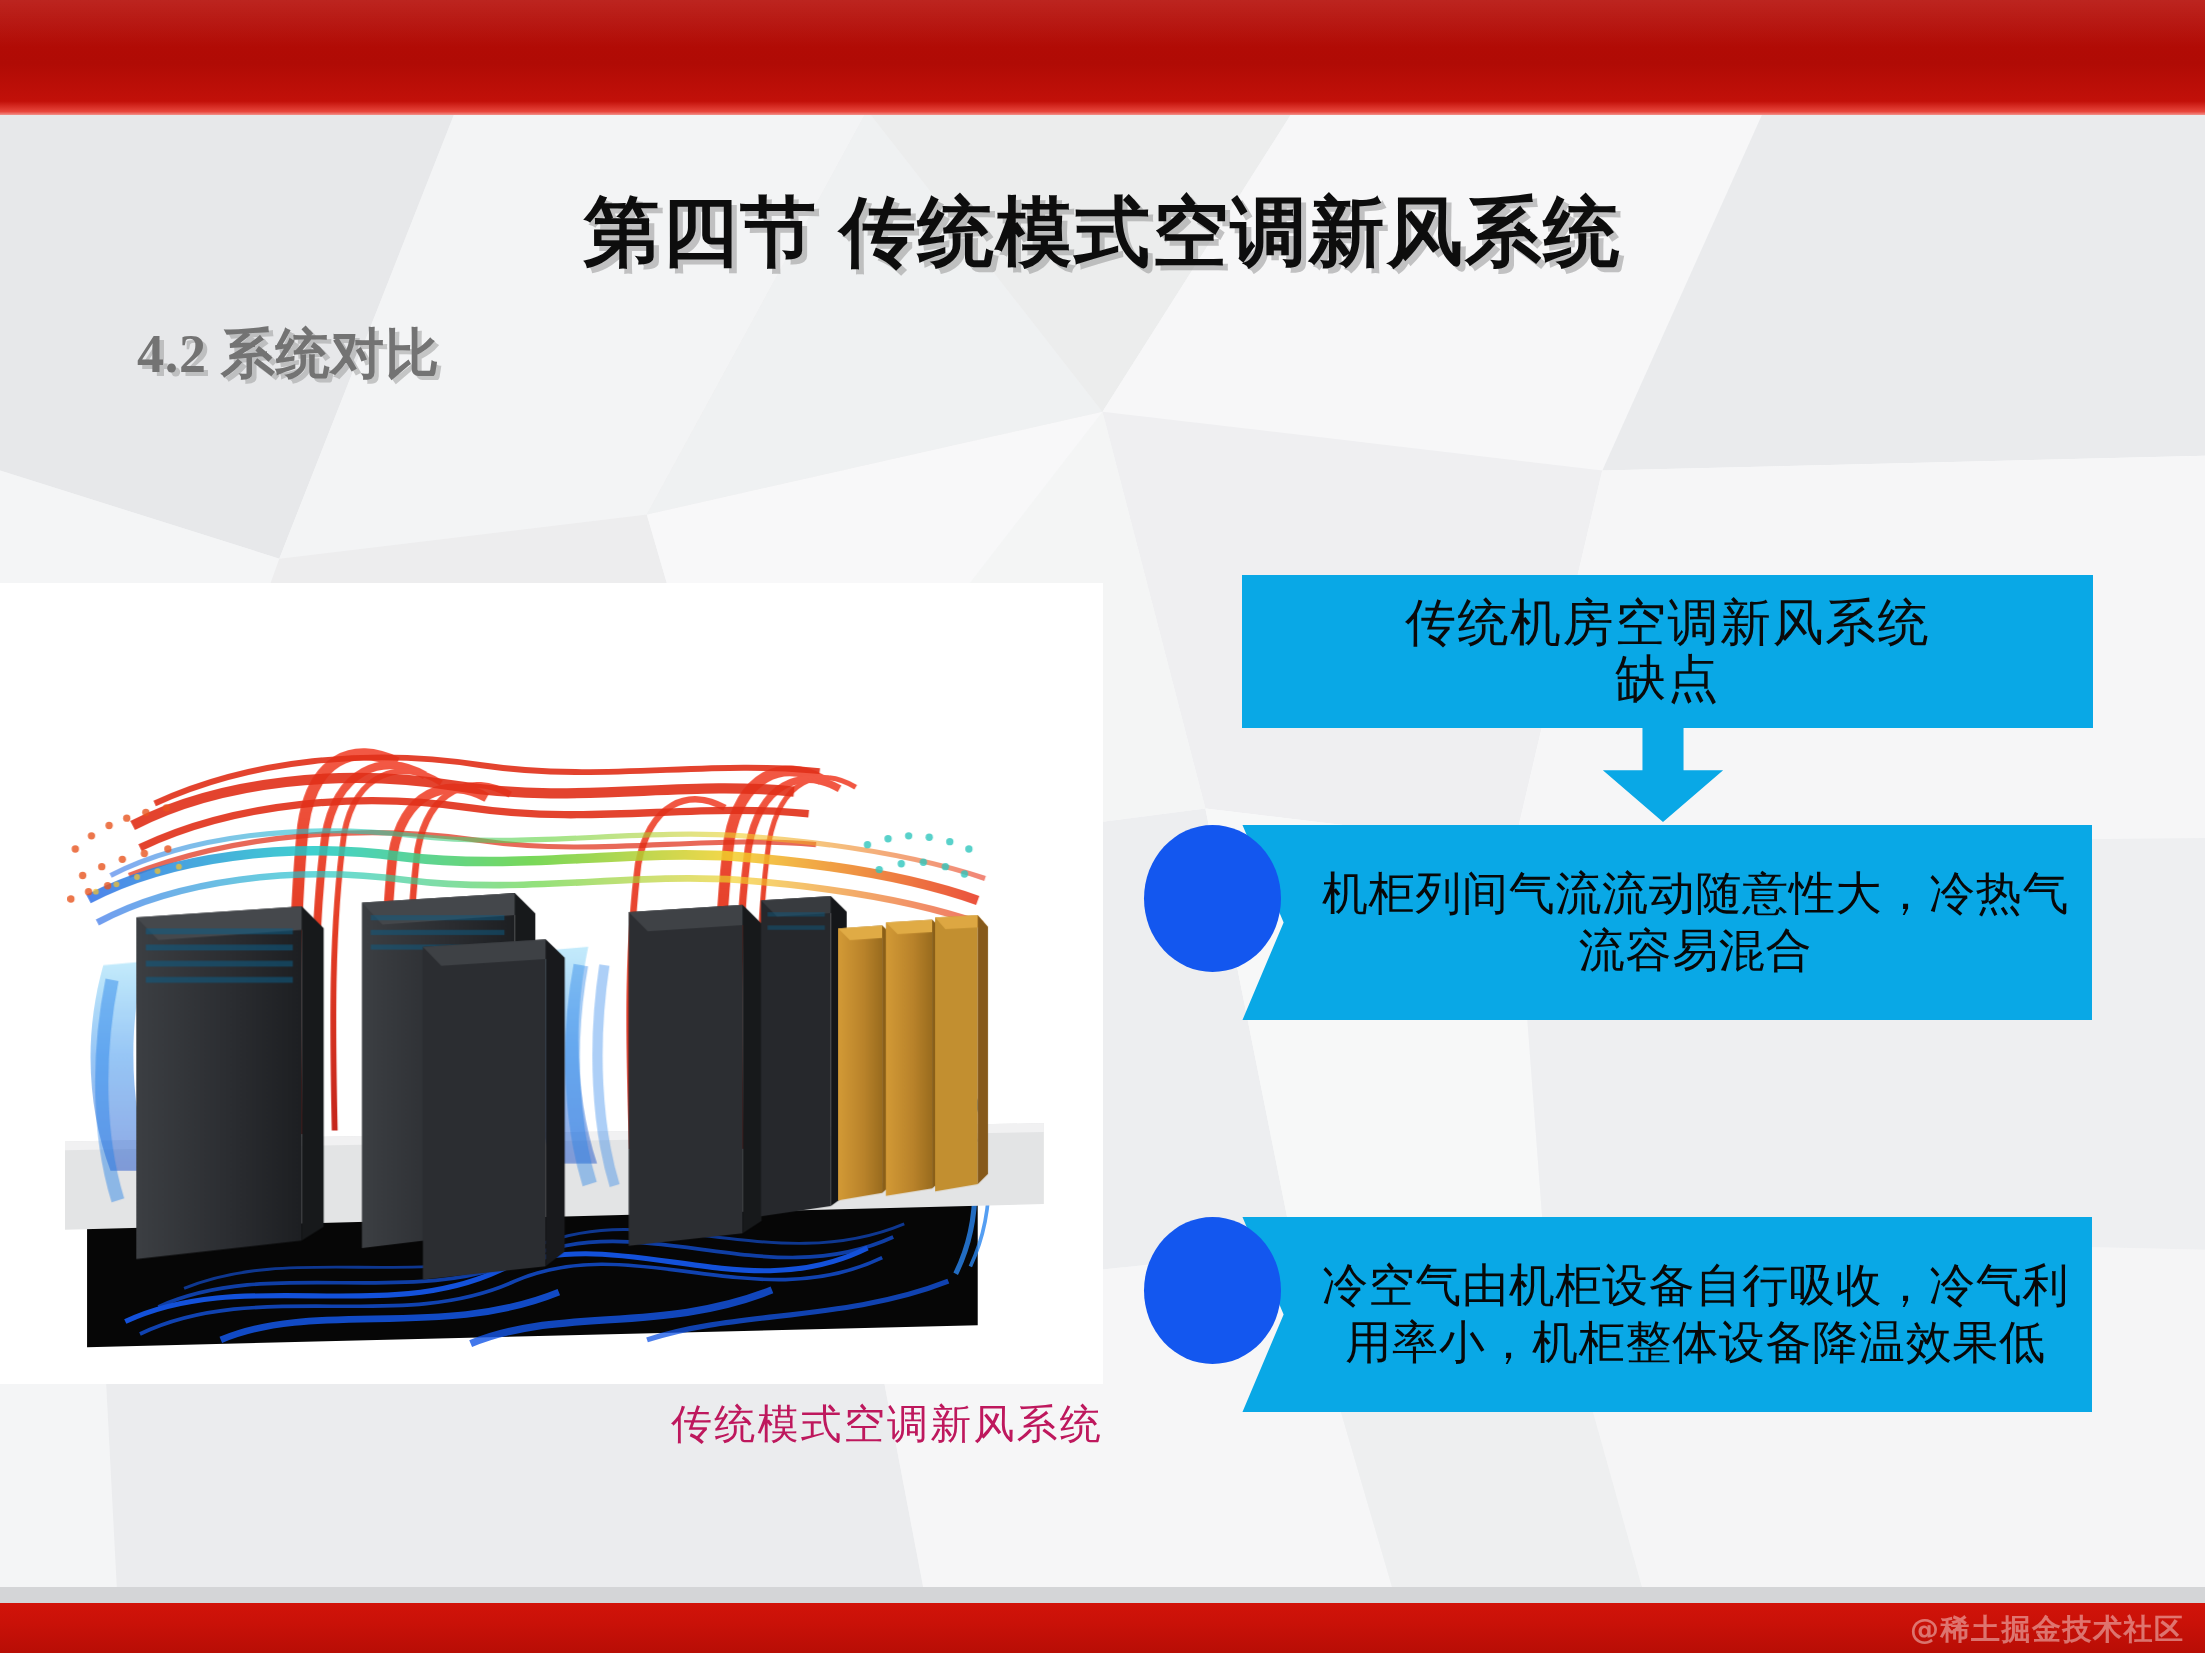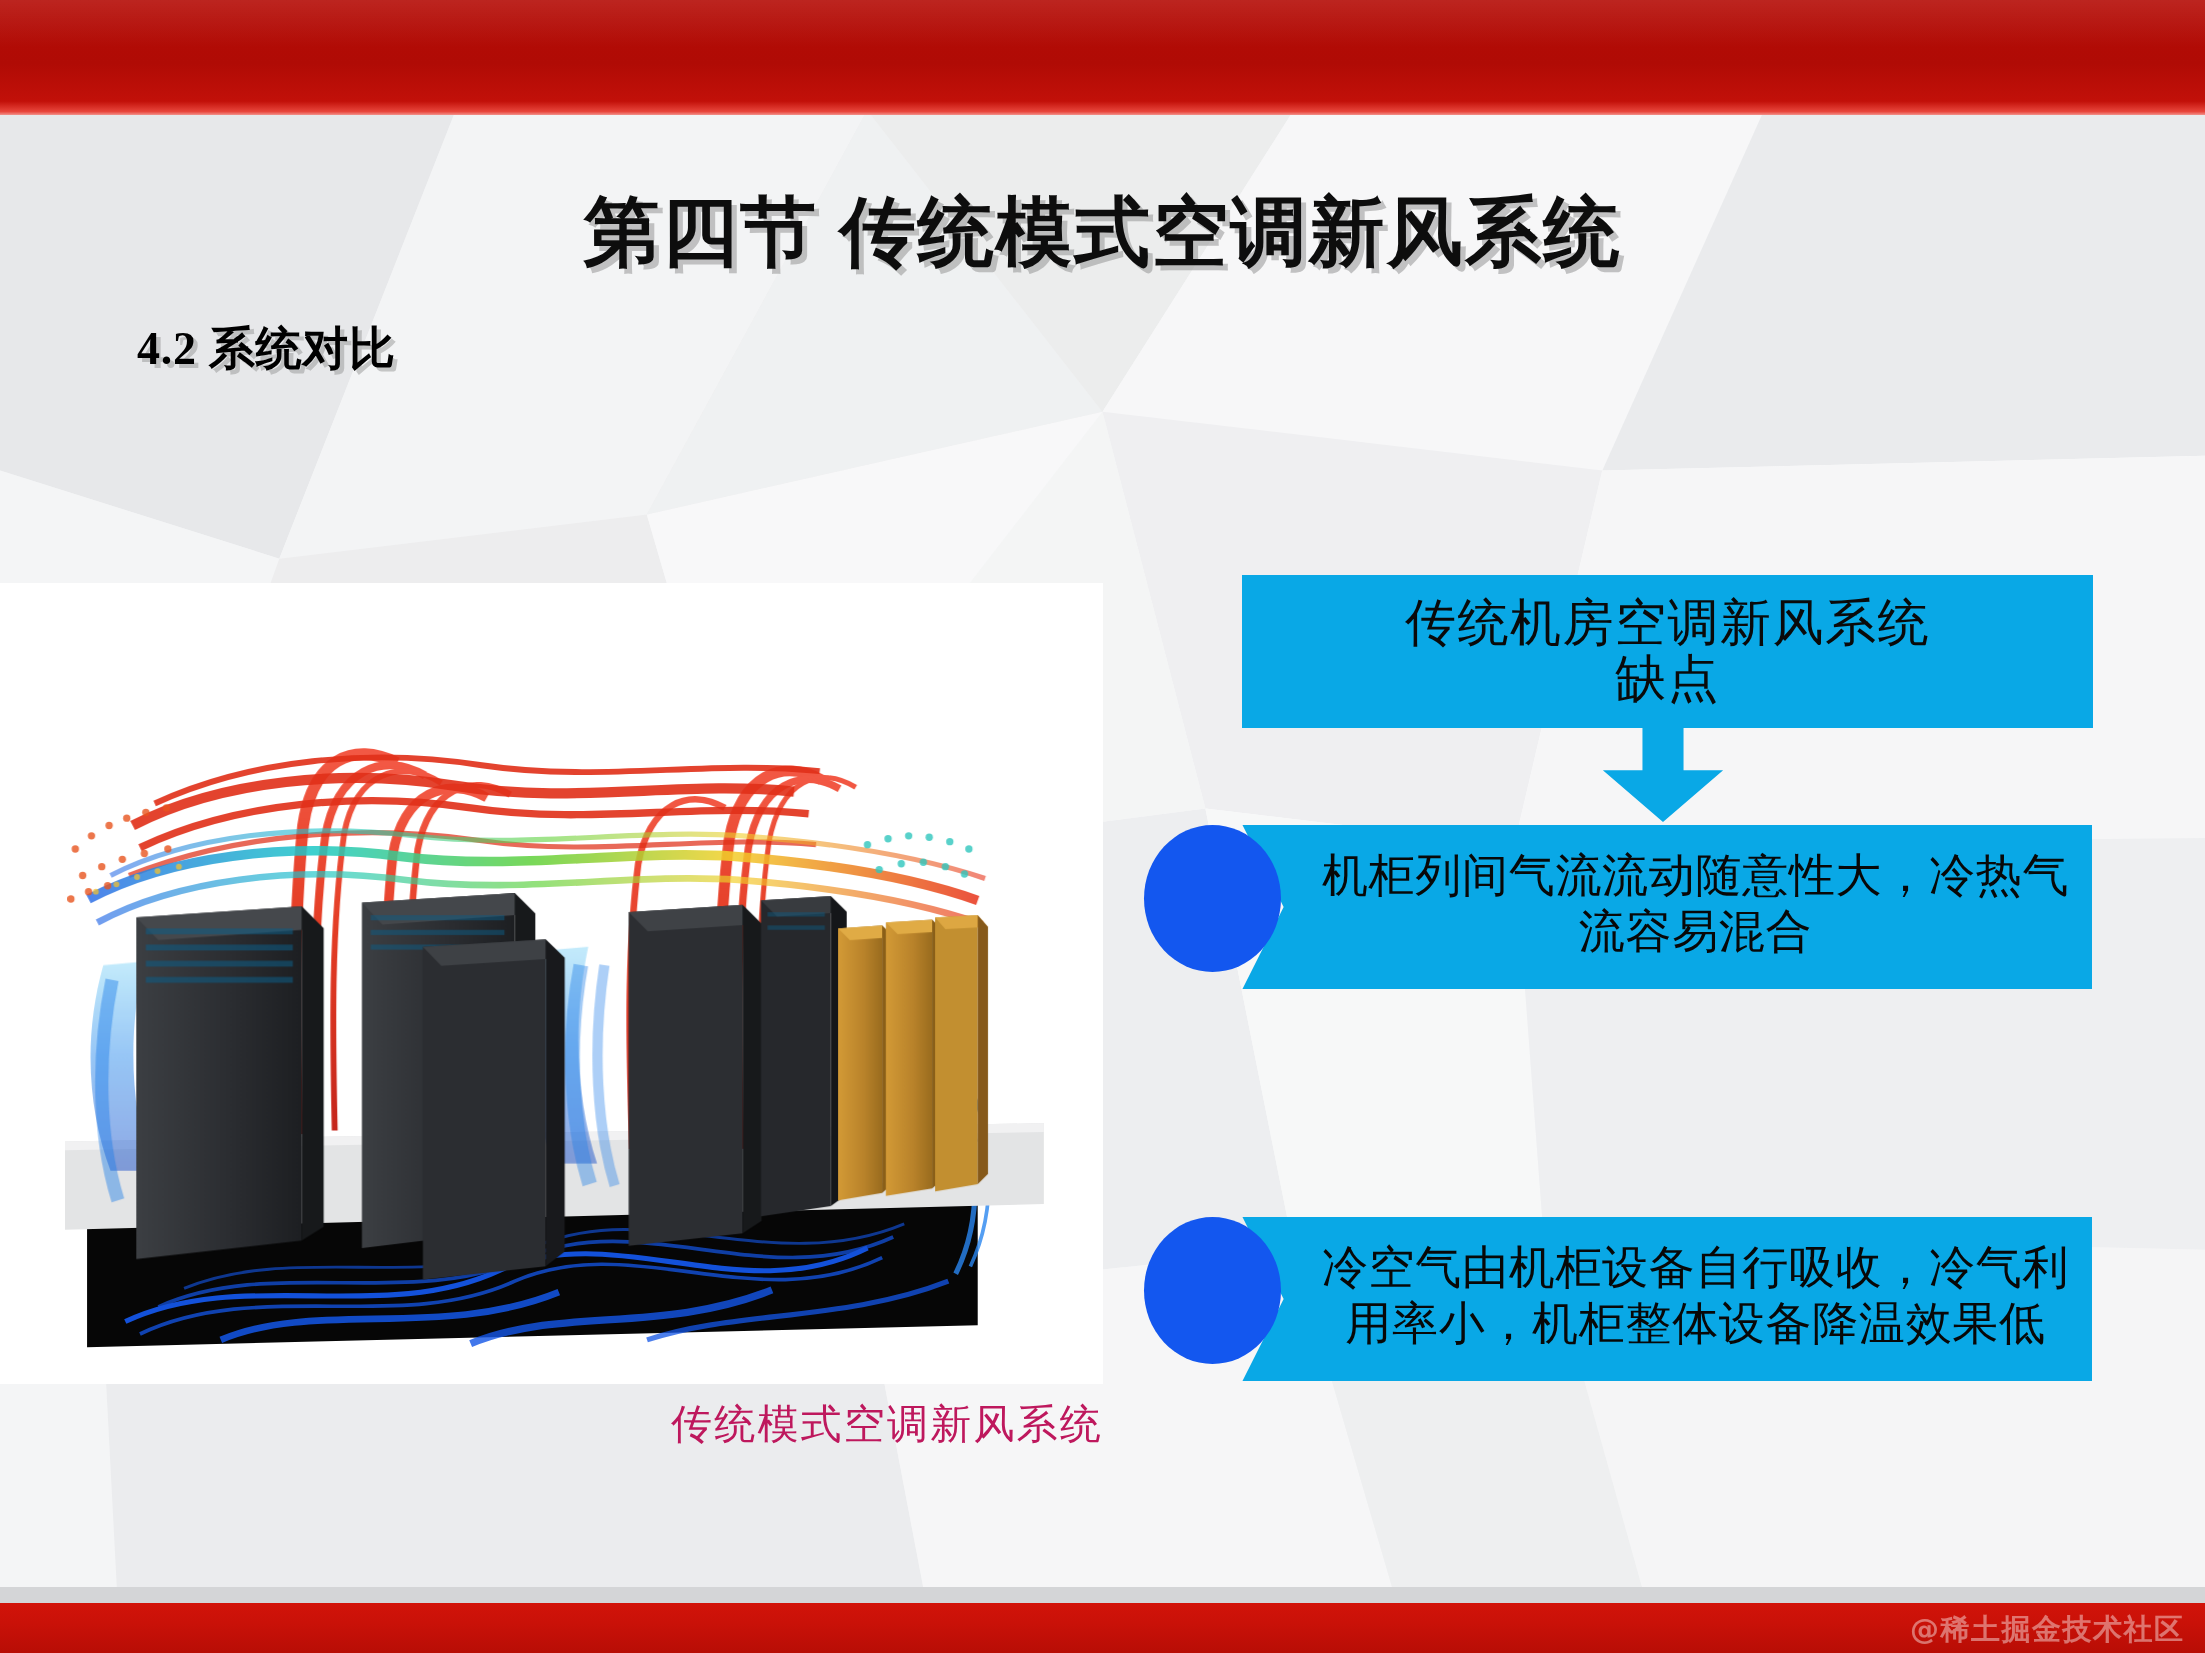--- a/index.html
+++ b/index.html
@@ -72,23 +72,23 @@
     font-weight: bold;
     color: #0d0d0d;
     letter-spacing: 2.2px;
     white-space: nowrap;
     text-shadow: 5.1px 5.1px 0 rgba(150,150,150,0.55);
     z-index: 5;
   }
   .sub-title {
     position: absolute;
     left: 137px; top: 318px;
-    font-size: 46px;
+    font-size: 54px;
     font-weight: bold;
-    color: #000000;
+    color: #737373;
     letter-spacing: 0.7px;
     white-space: nowrap;
     text-shadow: 4.4px 4.4px 0 rgba(150,150,150,0.5);
     z-index: 5;
   }
 
   
   .pic-panel {
     position: absolute;
     left: 0px; top: 583px;
@@ -134,22 +134,21 @@
     width: 132px; height: 96px;
     z-index: 5;
   }
   .hdr-arrow svg { display:block; width:100%; height:100%; }
 
   
   .bullet-row {
     position: absolute;
     z-index: 5;
     width: 948px;
-    height: 164px;
-    font-family: Liberation Mono, monospace;
+    height: 195px;
   }
   .bullet-shape { position:absolute; left:0; top:0; width:100%; height:100%; }
   .bullet-shape svg { display:block; width:100%; height:100%; }
 
   .bullet-circle {
     position: absolute;
     left: 0px; top: 0px;
     width: 137px; height: 147px;
     border-radius: 50%;
     background: #1357ef;

